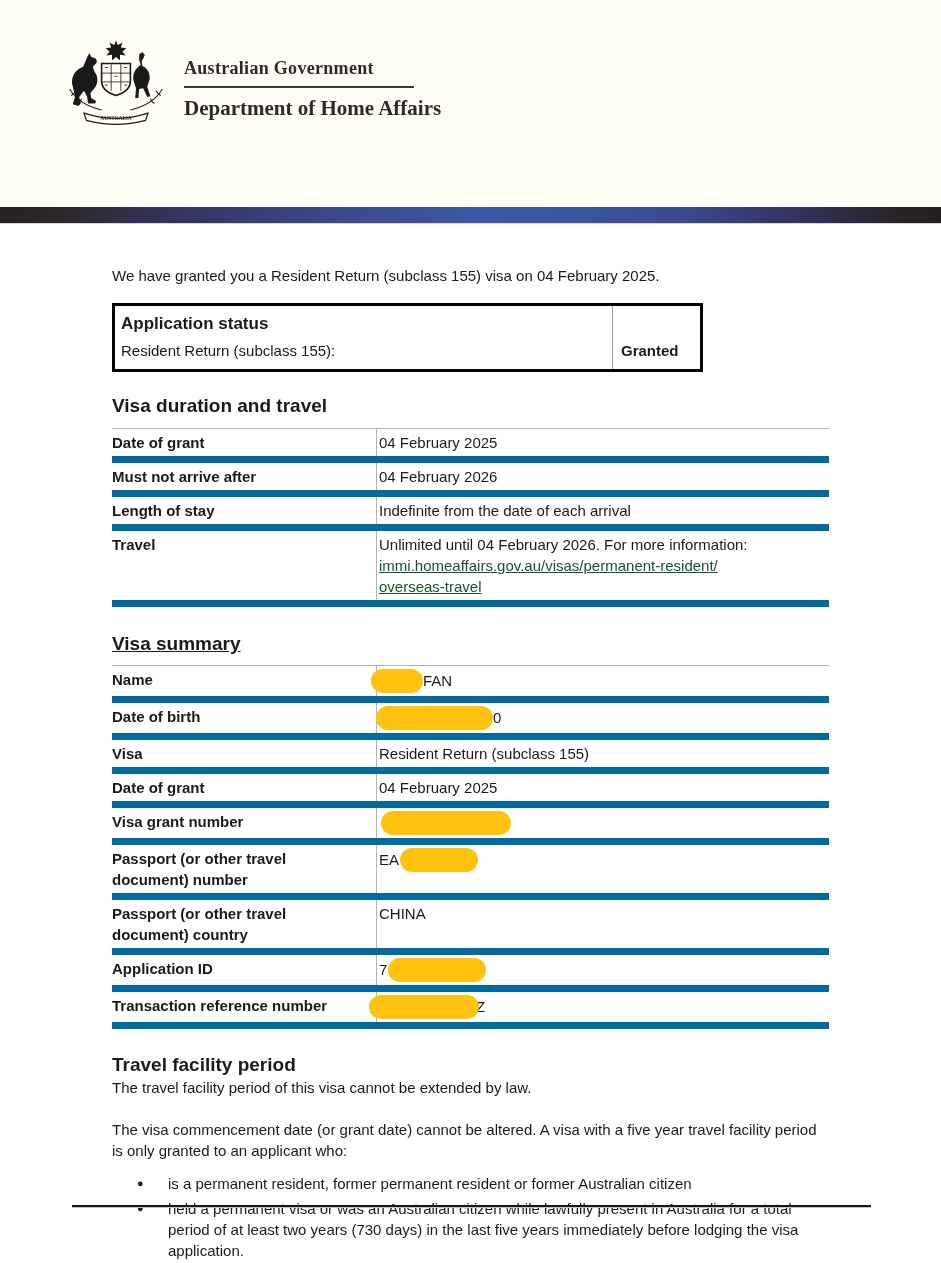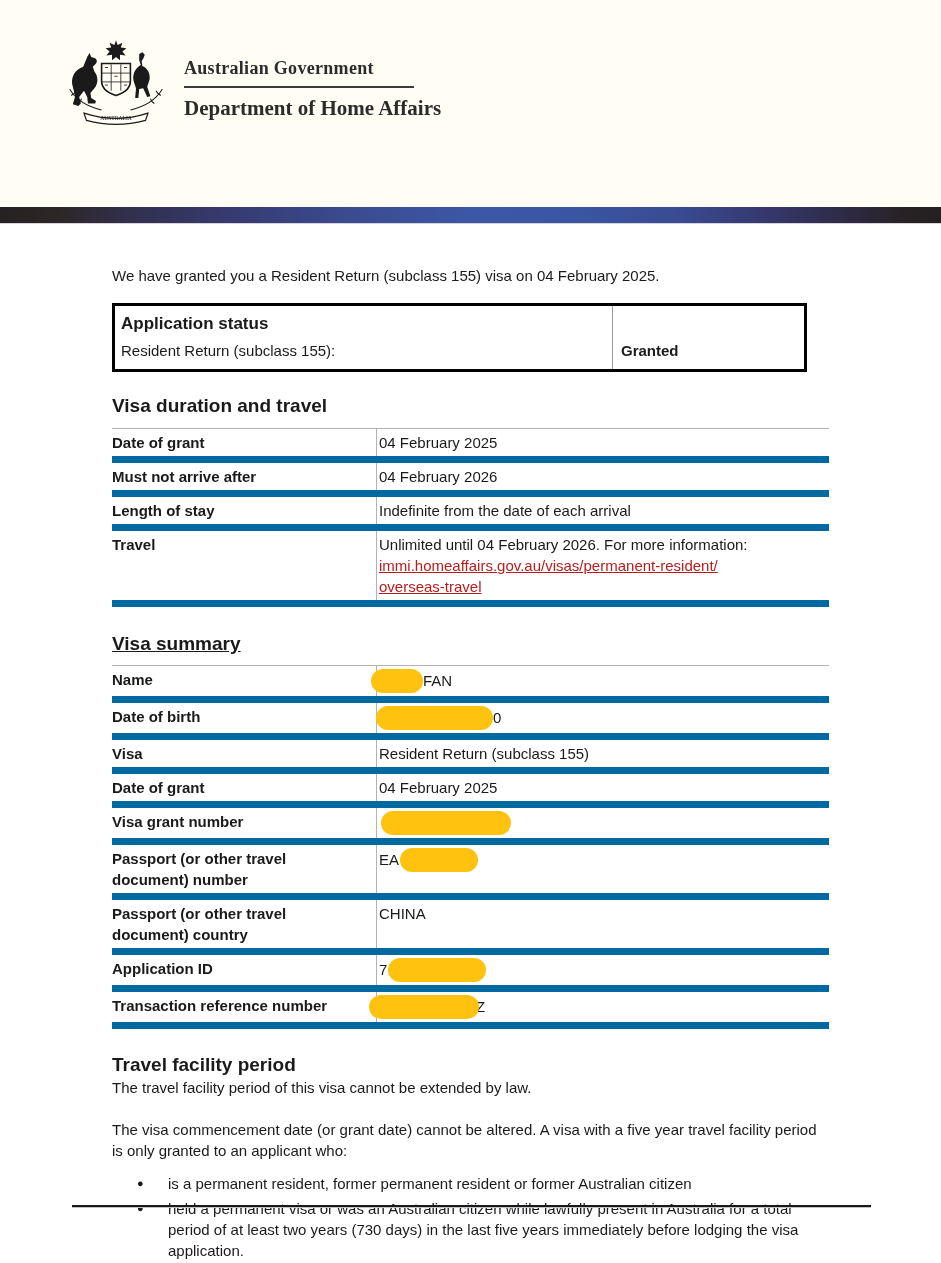--- a/index.html
+++ b/index.html
@@ -29,39 +29,39 @@
   .content { padding:41px 112px 0 112px; font-size:15px; line-height:21px; }
   .greeting { margin:0 0 21px 0; }
   .intro { margin:0 0 17px 0; }
 
   .blob {
     display:inline-block; height:24px; border-radius:12px;
     vertical-align:-7px; position:relative; z-index:1; background:#FFC20E;
   }
 
   
-  .status-box { border:3px solid #000; width:695px; position:relative; padding:0 0 0 6px; }
+  .status-box { border:3px solid #000; width:591px; position:relative; padding:0 0 0 6px; }
   .status-divider { position:absolute; left:497px; top:0; bottom:0; width:1px; background:#9a9a9a; }
   .status-title { font-size:17px; font-weight:bold; padding:7px 0 3px; line-height:22px; }
   .status-row { display:flex; padding:2px 0 8px; }
   .status-label { width:491px; }
   .status-value { font-weight:bold; padding-left:9px; }
 
   
   .section-title { font-size:19px; font-weight:bold; line-height:22px; margin:0; }
   .vd-title { margin-top:23px; margin-bottom:11px; }
   .vs-title { margin-top:26px; margin-bottom:10px;text-decoration:underline; }
   .tf-title { margin-top:25px; margin-bottom:1px; }
 
   
   .dtable { width:717px; border-top:1px solid #b3b3b3; }
   .trow { display:flex; border-bottom:7px solid #0369a1; }
   .tlabel { width:265px; font-weight:bold; padding:3px 10px 3px 0; border-right:1px solid #b3b3b3; }
   .tvalue { flex:1; padding:3px 0 3px 2px; }
-  .tvalue a { color:#b91c1c; text-decoration:underline; display:block; }
+  .tvalue a { color:#14532d; text-decoration:underline; display:block; }
   .ov { margin-left:-13px; }
 
   
   .tf-para1 { margin:0 0 21px 0; }
   .tf-para2 { margin:0 0 12px 0; width:717px; }
   ul.bullets { list-style:none; margin:0; padding:0; width:717px; }
   ul.bullets li { display:flex; margin-bottom:4px; }
   .bullet-marker { flex:0 0 56px; padding-left:25px; font-size:11px; line-height:21px; }
   .bullet-text { flex:1; }
 

